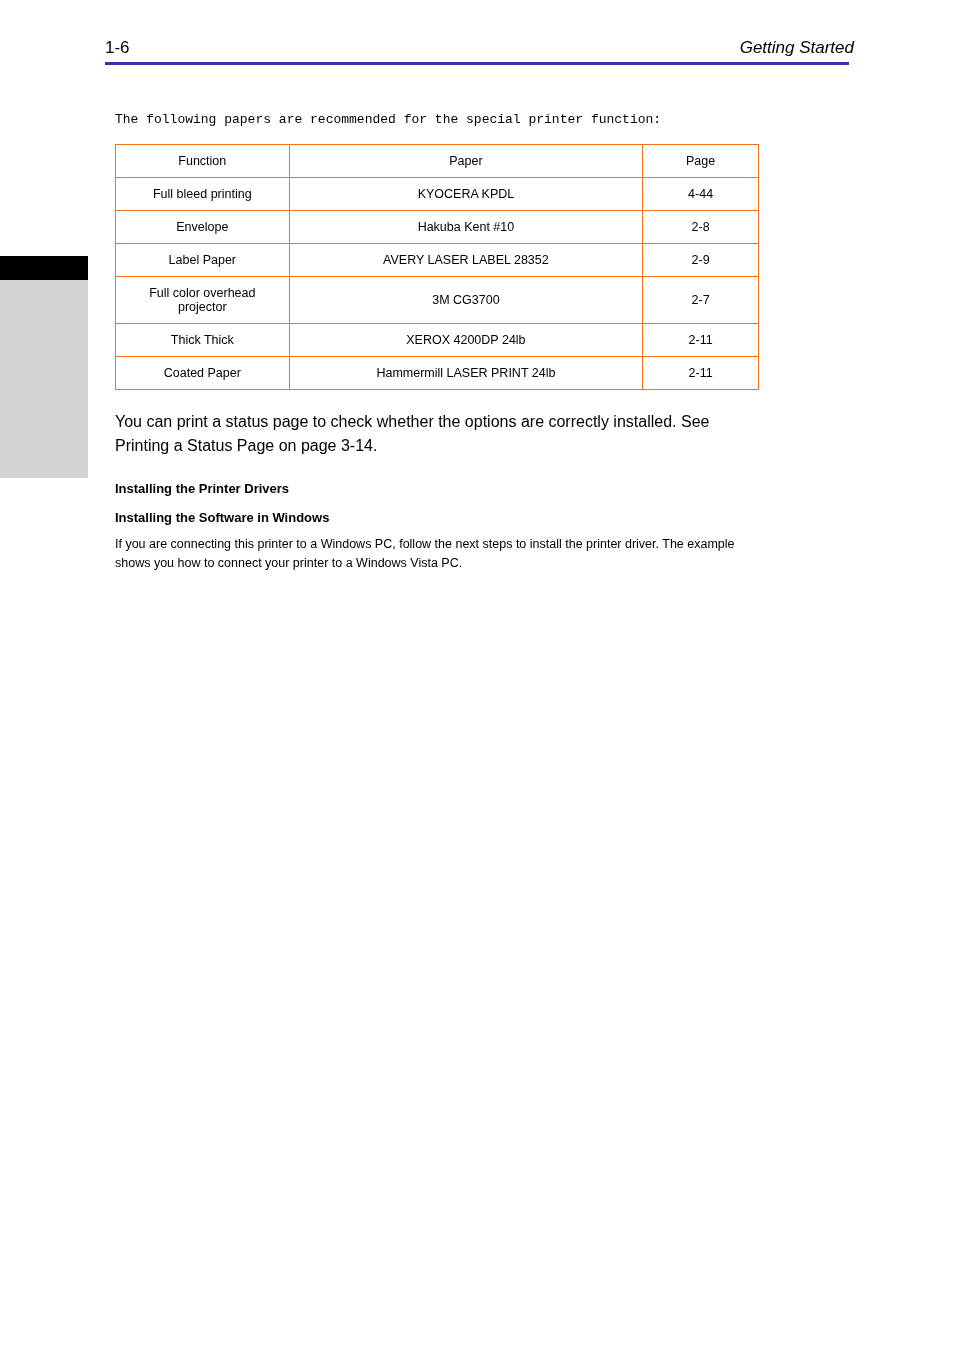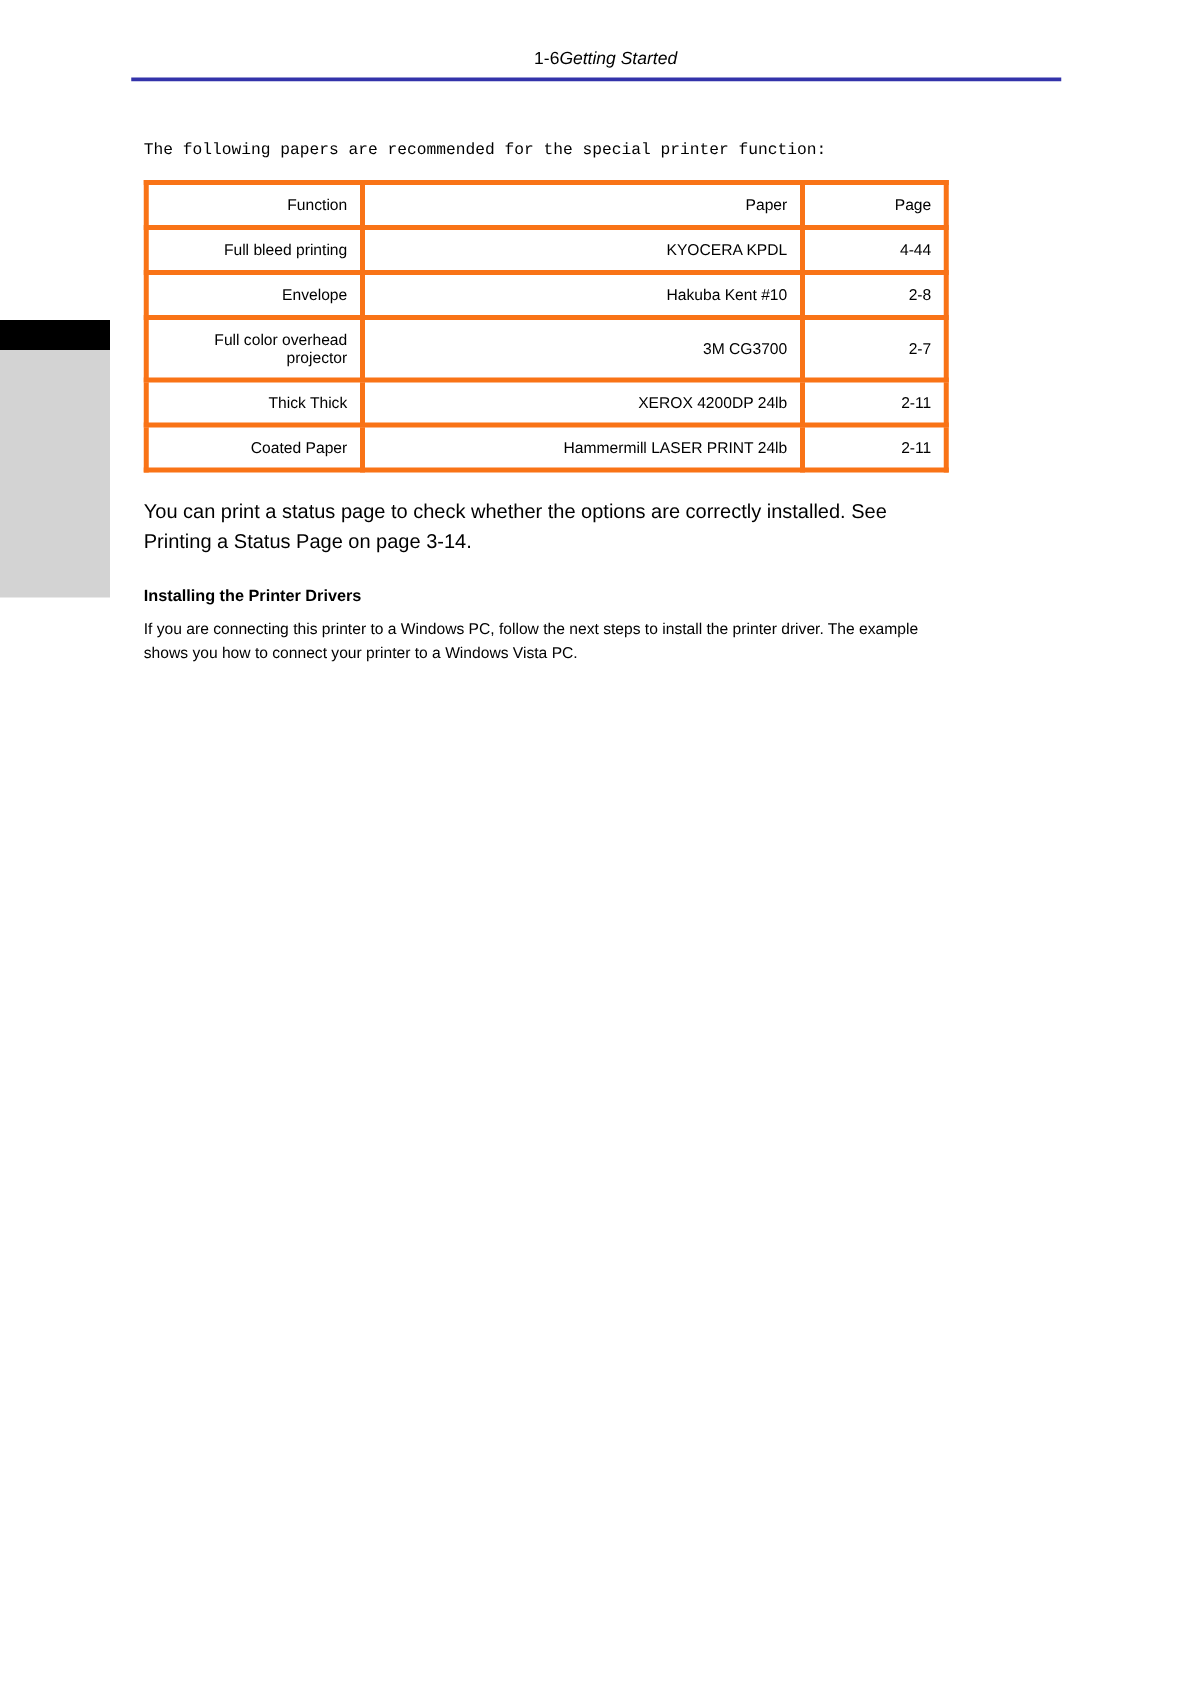--- a/index.html
+++ b/index.html
@@ -16,24 +16,24 @@
     top: 62px;
     left: 105px;
     right: 105px;
     height: 3px;
     background: #3333aa;
   }
   .header-row {
     position: absolute;
     top: 38px;
     left: 105px;
-    right: 90px;
+    right: 100px;
     display: flex;
-    justify-content: center;
-    font-size: 14px;
+    justify-content: space-between;
+    font-size: 17px;
   }
   .header-row .pageno { font-weight: 400; }
   .header-row .title { font-weight: 400; font-style: italic; }
   .side-tab {
     position: absolute;
     left: 0;
     top: 256px;
     width: 88px;
     height: 222px;
   }
@@ -55,23 +55,23 @@
     line-height: 1.5;
     font-family: Liberation Mono, monospace;
   }
   table.data {
     border-collapse: collapse;
     width: 100%;
     margin-bottom: 20px;
     font-size: 12.5px;
   }
   table.data td, table.data th {
-    border: 4px solid #f97316;
+    border: 1px solid #f97316;
     padding: 9px 10px;
-    text-align: right;
+    text-align: center;
     font-weight: normal;
     vertical-align: middle;
   }
   table.data th { font-weight: normal; }
   table.data .col1 { width: 27%; }
   table.data .col2 { width: 55%; }
   table.data .col3 { width: 18%; }
   .note {
     font-size: 16px;
     line-height: 1.55;
@@ -125,20 +125,25 @@
         <td>Full bleed printing</td>
         <td>KYOCERA KPDL</td>
         <td>4-44</td>
       </tr>
       <tr>
         <td>Envelope</td>
         <td>Hakuba  Kent  #10</td>
         <td>2-8</td>
       </tr>
       <tr>
+        <td>Label Paper</td>
+        <td>AVERY LASER LABEL 28352</td>
+        <td>2-9</td>
+      </tr>
+      <tr>
         <td>Full color overhead projector</td>
         <td>3M  CG3700</td>
         <td>2-7</td>
       </tr>
       <tr>
         <td>Thick Thick</td>
         <td>XEROX 4200DP 24lb</td>
         <td>2-11</td>
       </tr>
       <tr>
@@ -146,15 +151,16 @@
         <td>Hammermill LASER PRINT 24lb</td>
         <td>2-11</td>
       </tr>
     </tbody>
   </table>
 
   <p class="note">You can print a status page to check whether the options are correctly installed. See Printing a Status Page on page 3-14.</p>
 
   <h3 class="sect">Installing the Printer Drivers</h3>
 
+  <h3 class="sect">Installing the Software in Windows</h3>
   <p class="body">If you are connecting this printer to a Windows PC, follow the next steps to install the printer driver. The example shows you how to connect your printer to a Windows Vista PC.</p>
 
 </div>
 
 </body></html>

